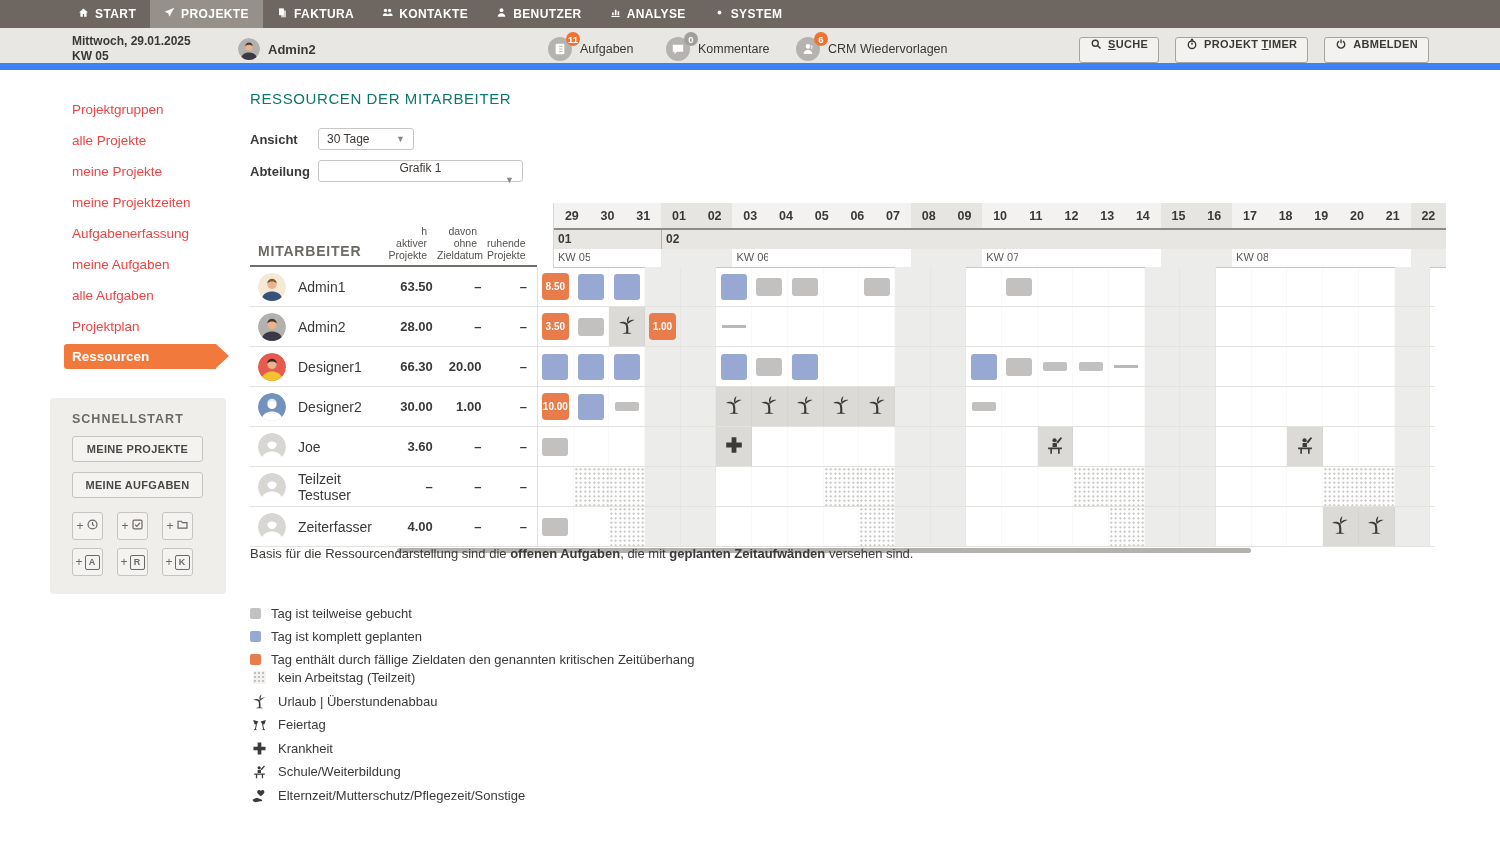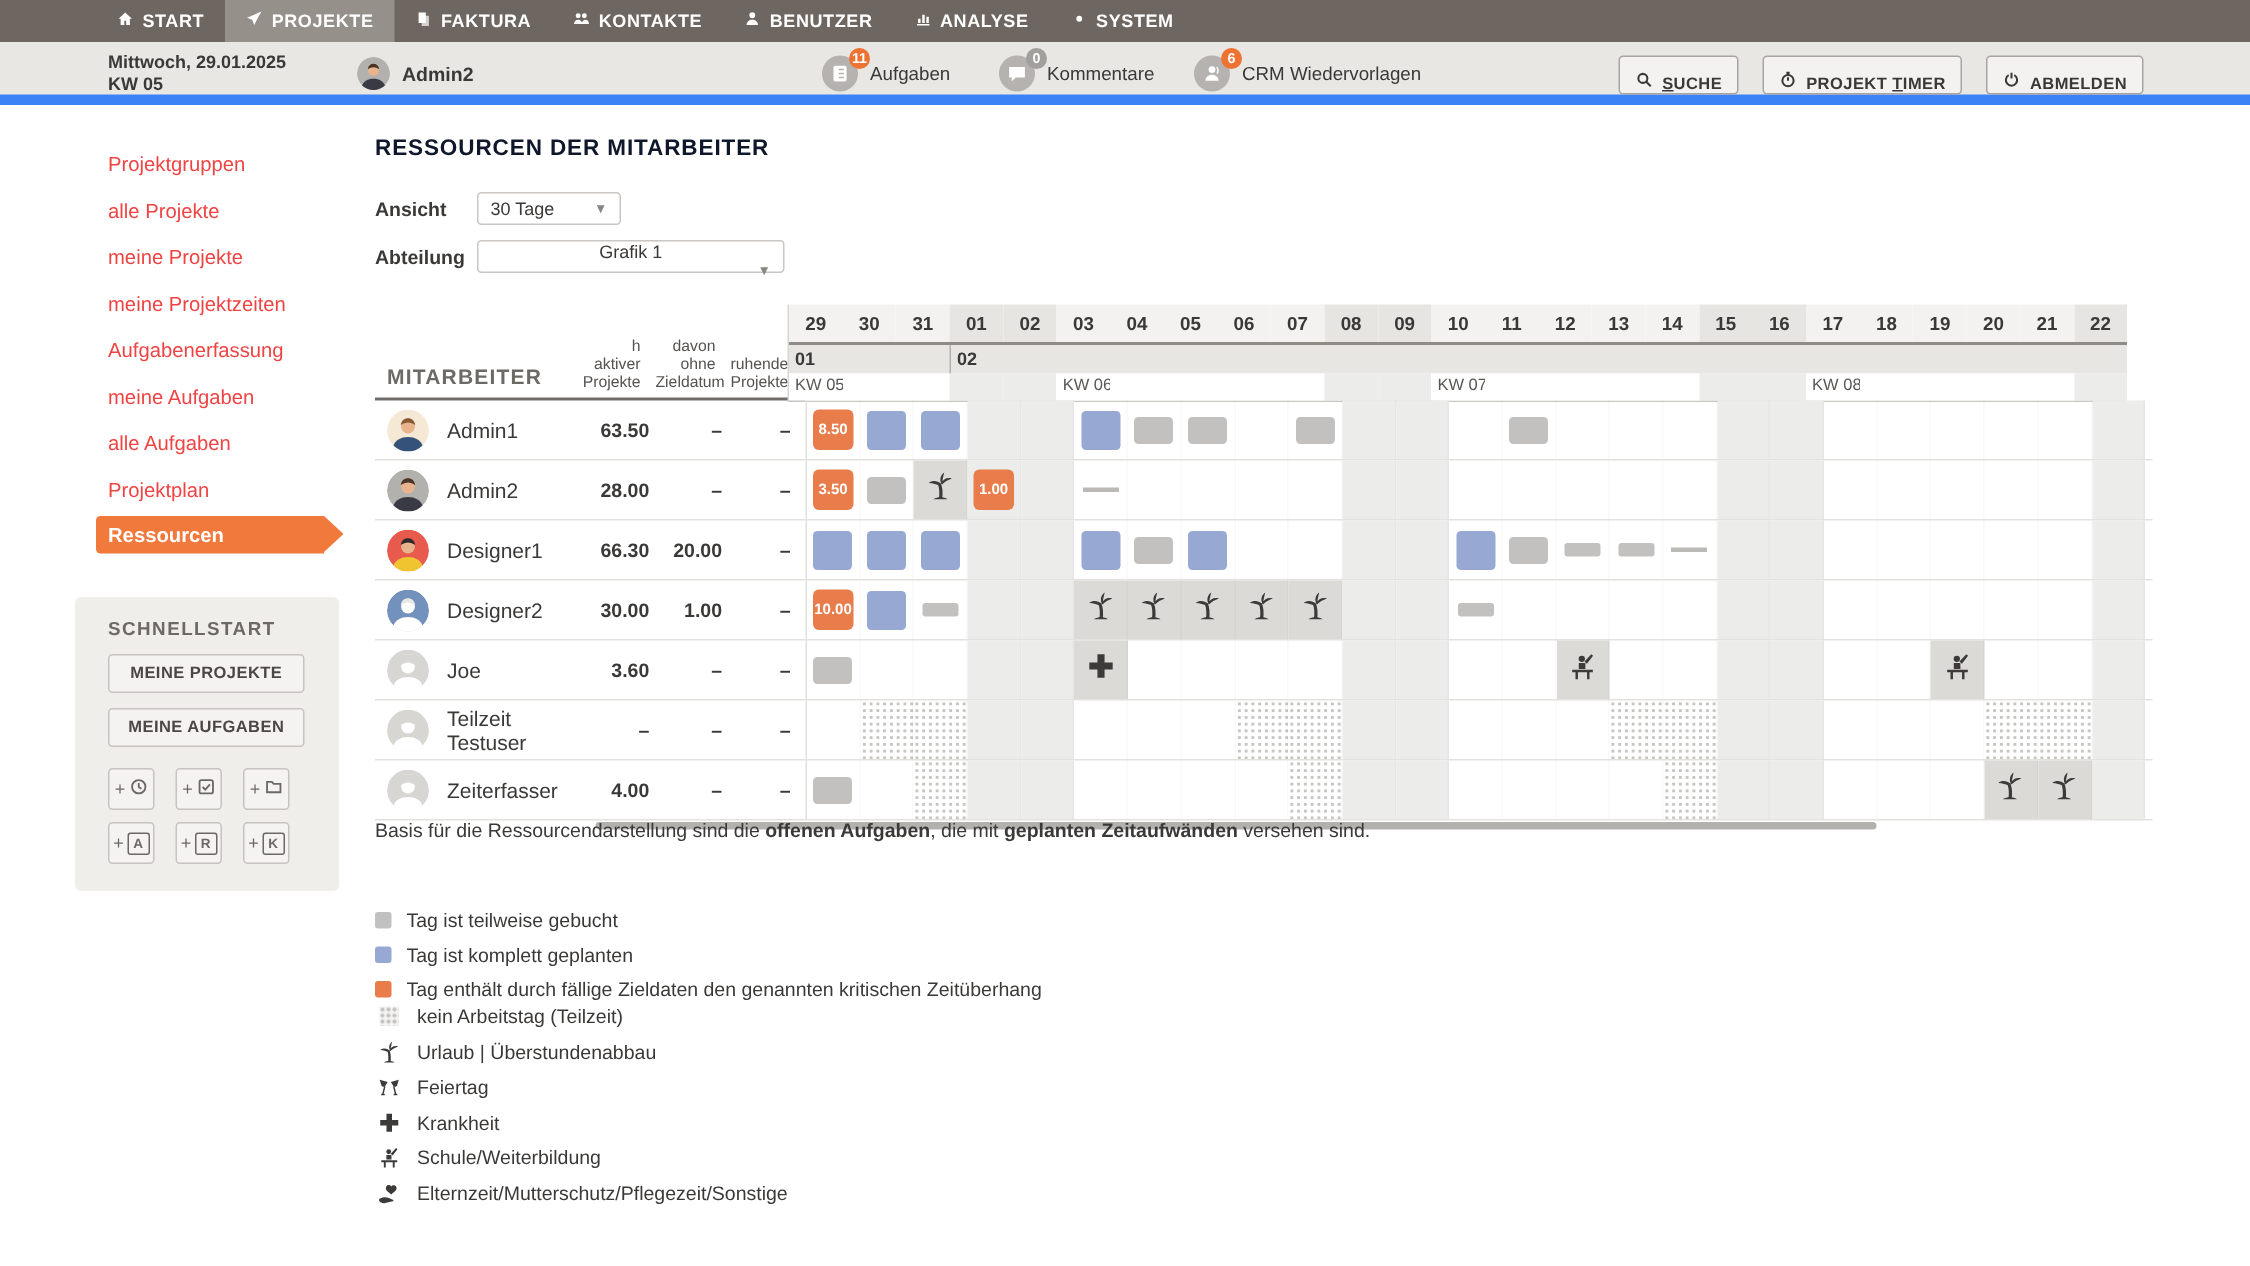--- a/index.html
+++ b/index.html
@@ -21,21 +21,21 @@
   .avatar-sm{width:22px;height:22px;border-radius:50%;overflow:hidden;display:block;}
   .counter{position:absolute;top:0;height:42px;display:flex;align-items:center;gap:8px;font-size:12.5px;}
   .cicon{position:relative;width:24px;height:24px;}
   .cicon .bubble{width:24px;height:24px;border-radius:50%;background:#b5b2af;display:flex;
                  align-items:center;justify-content:center;}
   .cicon .bubble svg{width:14px;height:14px;fill:#fff;}
   .badge{position:absolute;top:-5px;right:-8px;min-width:10px;height:14px;padding:0 2px;
          border-radius:8px;color:#fff;font-size:9.5px;font-weight:bold;display:flex;
          align-items:center;justify-content:center;}
   .hbuttons{position:absolute;right:71px;top:9px;display:flex;gap:16px;}
-  .hbtn{height:24px;display:flex;align-items:flex-end;gap:6px;padding:0 10px;background:#f4f2f0;
+  .hbtn{height:24px;display:flex;align-items:flex-start;gap:6px;padding:0 10px;background:#f4f2f0;
         border:1px solid #a8a5a1;border-radius:3px;font-size:11px;font-weight:bold;
         letter-spacing:.3px;cursor:pointer;white-space:nowrap;}
   .hbtn svg{width:12px;height:12px;fill:none;stroke:#3b3937;stroke-width:1.8;}
   
   .sidebar{position:absolute;left:0;top:70px;width:250px;bottom:0;background:#fff;}
   .snav{position:absolute;left:0;top:24px;width:100%;}
   .sitem{height:31px;line-height:31px;padding-left:72px;font-size:13.5px;color:#ef4444;cursor:pointer;}
   .sitem.active{position:relative;margin:2px 34px 2px 64px;padding-left:8px;height:25px;
         line-height:25px;background:#f0793b;color:#fff;font-weight:bold;border-radius:3px 0 0 3px;}
   .sitem.active::after{content:"";position:absolute;right:-13px;top:0;border-top:12.5px solid transparent;
@@ -45,35 +45,35 @@
   .qbtn{margin:10px 0 0 22px;width:129px;height:24px;border:1px solid #c6c3c0;border-radius:3px;
         display:flex;align-items:center;justify-content:center;font-size:11px;font-weight:bold;
         color:#4a4744;letter-spacing:.3px;cursor:pointer;background:#f5f3f1;}
   .qgrid{margin:14px 0 0 22px;display:grid;grid-template-columns:31px 31px 31px;gap:8px 14px;}
   .qsq{height:26px;border:1px solid #c6c3c0;border-radius:3px;background:#f5f3f1;display:flex;
        align-items:center;justify-content:center;gap:2px;color:#6b6865;font-size:12px;cursor:pointer;}
   .qsq svg{width:13px;height:13px;fill:none;stroke:#6b6865;stroke-width:1.5;}
   .qletter{display:inline-flex;width:13px;height:13px;border:1.4px solid #6b6865;border-radius:2px;
        align-items:center;justify-content:center;font-size:9px;font-weight:bold;}
   
-  .title{position:absolute;left:250px;top:90px;font-size:15px;font-weight:bold;color:#0f172a;
+  .title{position:absolute;left:250px;top:90px;font-size:15px;font-weight:normal;color:#0f766e;
          letter-spacing:.6px;}
   .filter-label{position:absolute;font-size:13px;font-weight:bold;}
   .select{position:absolute;height:22px;border:1px solid #c9c6c3;border-radius:3px;background:#fff;
           font-size:12px;display:flex;align-items:center;padding:0 8px;box-sizing:border-box;cursor:pointer;}
   .select .caret{margin-left:auto;font-size:9px;color:#8a8783;}
   
   .grid{position:absolute;left:250px;top:203px;width:1185px;}
   .ghead{position:relative;height:64px;}
   .lefthead{position:absolute;left:0;top:0;width:287px;height:64px;border-bottom:2px solid #716e6a;
             box-sizing:border-box;}
   .lh-mit{position:absolute;left:8px;bottom:6px;font-size:14px;font-weight:bold;color:#6d6a66;
           letter-spacing:.8px;}
   .lh-col{position:absolute;bottom:4px;font-size:10.5px;line-height:12px;color:#55524f;text-align:right;}
-  .gdays{position:absolute;left:275px;top:0;width:893px;border-left:1px solid #d8d6d3;box-sizing:border-box;}
+  .gdays{position:absolute;left:303px;top:0;width:893px;border-left:1px solid #d8d6d3;box-sizing:border-box;}
   .drow,.mrow,.krow{display:flex;}
   .drow{height:25px;}
   .mrow{height:19px;border-top:2px solid #8f8c88;background:#e8e6e3;box-sizing:content-box;}
   .krow{height:18px;border-bottom:1px solid #c9c7c4;}
   .hcell{width:35.7px;box-sizing:border-box;flex:none;}
   .drow .hcell{display:flex;align-items:center;justify-content:center;font-size:12.5px;
                font-weight:bold;background:#f3f2f0;}
   .drow .hcell.we{background:#e7e5e2;}
   .mrow .hcell{font-size:12px;font-weight:bold;padding:2px 0 0 4px;}
   .mrow .hcell.mstart{border-left:1px solid #b3b0ad;}

